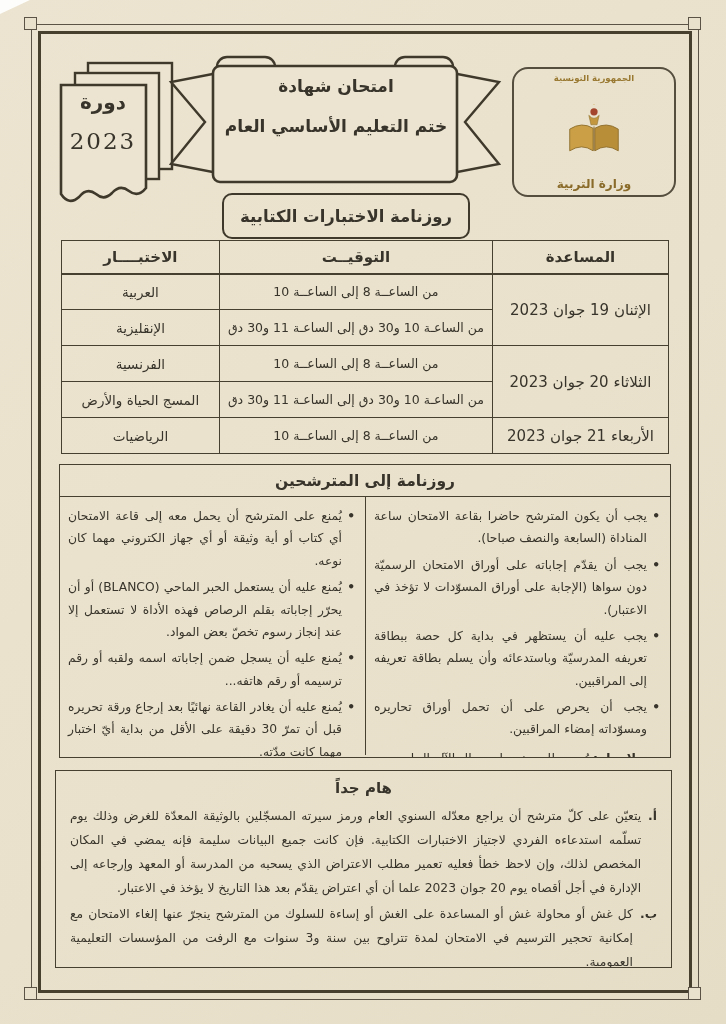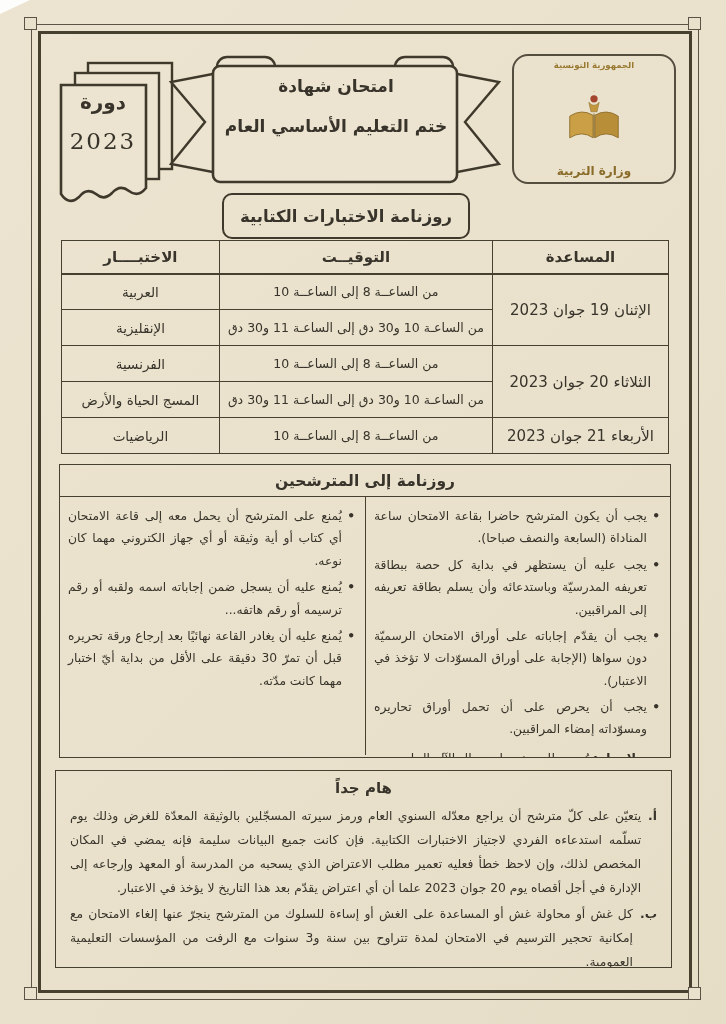--- a/index.html
+++ b/index.html
@@ -34,21 +34,21 @@
   .banner svg { position:absolute; inset:0; }
   .banner-text { position:absolute; left:55px; top:22px; width:240px; text-align:center; direction:rtl; }
   .banner-line1 { font-weight:bold; font-size:17px; }
   .banner-line2 { font-weight:bold; font-size:17px; margin-top:20px; }
 
   .subtitle-box { position:absolute; left:222px; top:193px; width:248px; height:46px;
     border:2.5px solid #3f392c; border-radius:10px;
     display:flex; align-items:center; justify-content:center;
     font-weight:bold; font-size:16.5px; }
 
-  .logo-box { position:absolute; left:512px; top:54px; width:164px; height:130px;
+  .logo-box { position:absolute; left:512px; top:67px; width:164px; height:130px;
     border:2px solid #554e3f; border-radius:16px; padding:5px 4px;
     display:flex; flex-direction:column; align-items:center; justify-content:space-between;
     text-align:center; }
   .republic { font-size:8.5px; color:#9a7a33; font-weight:bold; line-height:1; }
   .ministry { font-size:12px; color:#8a6b2a; font-weight:bold; line-height:1; }
   .department { font-size:13px; font-weight:bold; color:#332f27; line-height:1.2; }
 
   
   table.schedule { position:absolute; left:61px; top:240px; width:608px;
     border-collapse:collapse; table-layout:fixed; background:transparent; }
@@ -180,32 +180,33 @@
       </tr>
     </tbody>
   </table>
 
   <section class="rec-box">
     <div class="rec-title">روزنامة إلى المترشحين</div>
     <div class="rec-cols">
       <div class="rec-col first">
         <ul class="rec-list">
           <li>يجب أن يكون المترشح حاضرا بقاعة الامتحان ساعة المناداة (السابعة والنصف صباحا).</li>
+          <li>يجب أن يقدّم إجاباته على أوراق الامتحان الرسميّة دون سواها (الإجابة على أوراق المسوّدات لا تؤخذ في الاعتبار).</li>
           <li>يجب عليه أن يستظهر في بداية كل حصة ببطاقة تعريفه المدرسيّة وباستدعائه وأن يسلم بطاقة تعريفه إلى المراقبين.</li>
-          <li>يجب أن يقدّم إجاباته على أوراق الامتحان الرسميّة دون سواها (الإجابة على أوراق المسوّدات لا تؤخذ في الاعتبار).</li>
           <li>يجب أن يحرص على أن تحمل أوراق تحاريره ومسوّداته إمضاء المراقبين.</li>
         </ul>
         <div class="rec-note">
           <span class="note-label">ملاحظة:</span>
           <span class="note-text">يُسمح للمترشح باستعمال الآلة الحاسبة.</span>
         </div>
       </div>
       <div class="rec-col">
         <ul class="rec-list">
           <li>يُمنع على المترشح أن يحمل معه إلى قاعة الامتحان أي كتاب أو أية وثيقة أو أي جهاز الكتروني مهما كان نوعه.</li>
+          <li>يُمنع عليه أن يستعمل الحبر الماحي (BLANCO) أو أن يحرّر إجاباته بقلم الرصاص فهذه الأداة لا تستعمل إلا عند إنجاز رسوم تخصّ بعض المواد.</li>
           <li>يُمنع عليه أن يسجل ضمن إجاباته اسمه ولقبه أو رقم ترسيمه أو رقم هاتفه...</li>
           <li>يُمنع عليه أن يغادر القاعة نهائيًا بعد إرجاع ورقة تحريره قبل أن تمرّ 30 دقيقة على الأقل من بداية أيّ اختبار مهما كانت مدّته.</li>
         </ul>
       </div>
     </div>
   </section>
 
   <section class="imp-box">
     <div class="imp-title">هام جداً</div>
     <div class="imp-item">

